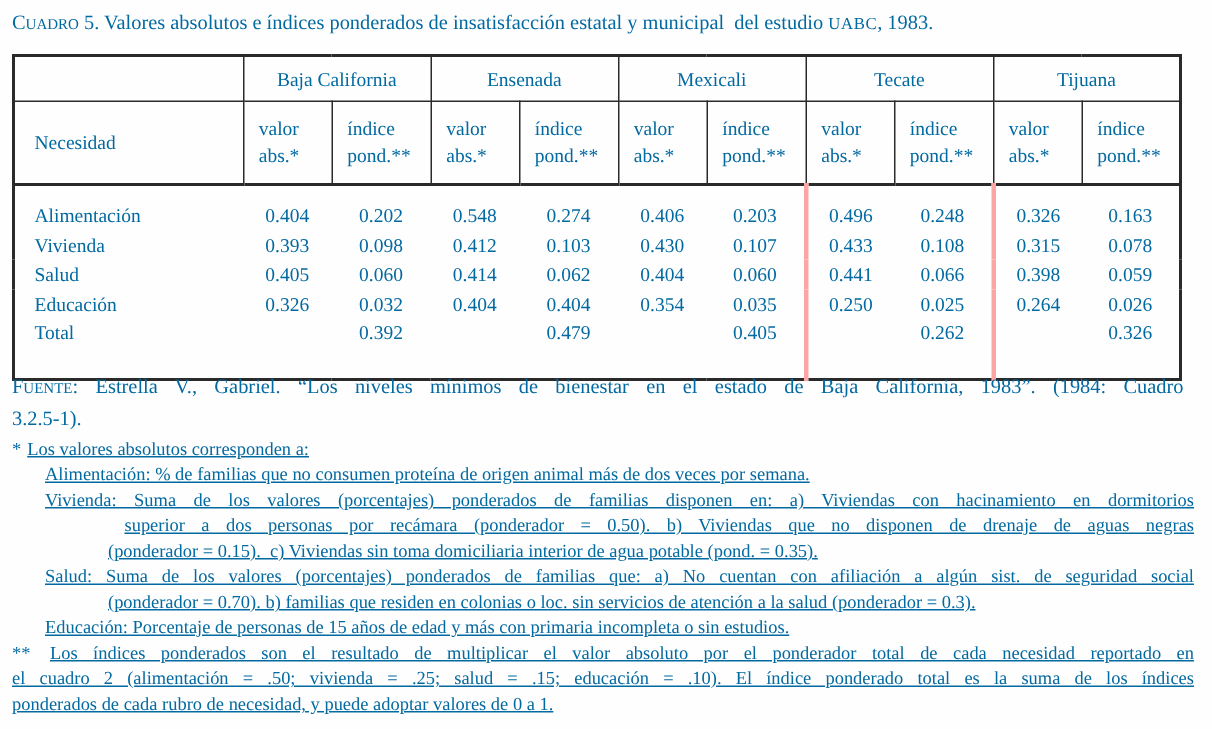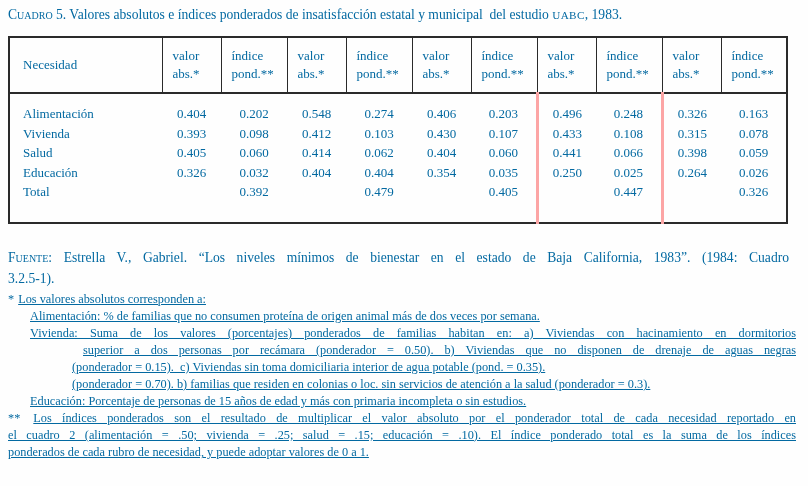--- a/index.html
+++ b/index.html
@@ -115,20 +115,28 @@
       <col style="width:59px">
         <col style="width:66px">
       <col style="width:59px">
         <col style="width:66px">
       <col style="width:59px">
         <col style="width:66px">
       <col style="width:59px">
         <col style="width:66px">
     </colgroup>
     <thead>
+      <tr class="r1" id="hrow1">
+          <th></th>
+          <th colspan="2">Baja California</th>
+          <th colspan="2">Ensenada</th>
+          <th colspan="2">Mexicali</th>
+          <th colspan="2">Tecate</th>
+          <th colspan="2">Tijuana</th>
+        </tr>
       <tr class="r2" id="hrow2">
           <th class="nec">Necesidad</th>
           <th>
             <div>valor</div>
             <div>abs.*</div>
           </th>
           <th>
             <div>índice</div>
             <div>pond.**</div>
           </th>
@@ -221,38 +229,39 @@
         </tr>
         <tr class="last">
           <td class="lbl">Total</td>
           <td></td>
           <td>0.392</td>
           <td></td>
           <td>0.479</td>
           <td></td>
           <td class="gdiv">0.405</td>
           <td></td>
-          <td class="gdiv">0.447</td>
+          <td class="gdiv">0.262</td>
           <td></td>
           <td>0.326</td>
         </tr>
       </tbody>
   </table>
 
   <div class="fuente">
     <div class="jline"><span class="sc">Fuente:</span> <span>Estrella V., Gabriel. “Los niveles mínimos de bienestar en el estado de Baja California, 1983”. (1984: Cuadro</span></div>
     <div>3.2.5-1).</div>
   </div>
 
   <div class="footnotes" id="footnotes">
       <div class="fn ind0"><span class="mark">*</span><span class="txt">Los valores absolutos corresponden a:</span></div>
       <div class="fn ind1"><span class="txt">Alimentación: % de familias que no consumen proteína de origen animal más de dos veces por semana.</span></div>
-      <div class="fn ind1 just"><span class="txt">Vivienda: Suma de los valores (porcentajes) ponderados de familias habitan en: a) Viviendas con hacinamiento en dormitorios</span></div>
+      <div class="fn ind1 just"><span class="txt">Vivienda: Suma de los valores (porcentajes) ponderados de familias disponen en: a) Viviendas con hacinamiento en dormitorios</span></div>
       <div class="fn ind3 just"><span class="txt">superior a dos personas por recámara (ponderador = 0.50). b) Viviendas que no disponen de drenaje de aguas negras</span></div>
       <div class="fn ind2"><span class="txt">(ponderador = 0.15).  c) Viviendas sin toma domiciliaria interior de agua potable (pond. = 0.35).</span></div>
+      <div class="fn ind1 just"><span class="txt">Salud: Suma de los valores (porcentajes) ponderados de familias que:  a) No cuentan con afiliación a algún sist. de seguridad social</span></div>
       <div class="fn ind2"><span class="txt">(ponderador = 0.70). b) familias que residen en colonias o loc. sin servicios de atención a la salud (ponderador = 0.3).</span></div>
       <div class="fn ind1"><span class="txt">Educación: Porcentaje de personas de 15 años de edad y más con primaria incompleta o sin estudios.</span></div>
       <div class="fn ind0 just"><span class="mark wide">**</span><span class="txt">Los índices ponderados son el resultado de multiplicar el valor absoluto por el ponderador total de cada necesidad reportado en</span></div>
       <div class="fn ind0 just"><span class="txt">el cuadro 2 (alimentación = .50; vivienda = .25; salud = .15; educación = .10). El índice ponderado total es la suma de los índices</span></div>
       <div class="fn ind0"><span class="txt">ponderados de cada rubro de necesidad, y puede adoptar valores de 0 a 1.</span></div>
     </div>
 
 </div>
 
 </body></html>

